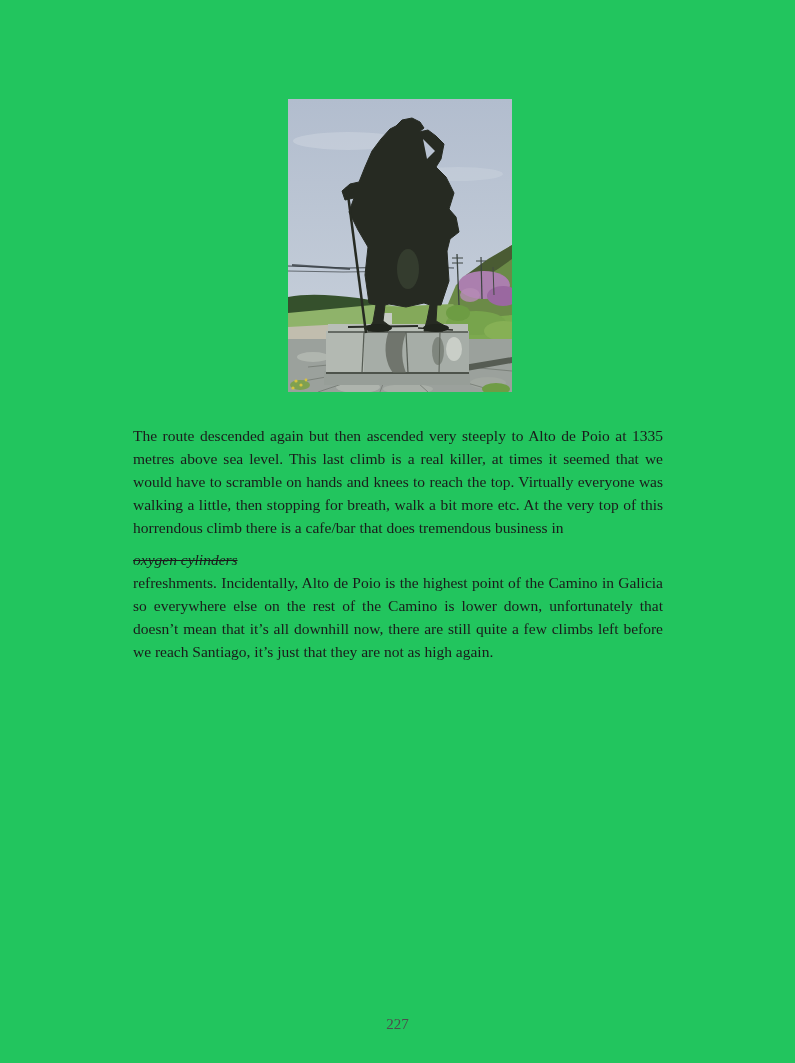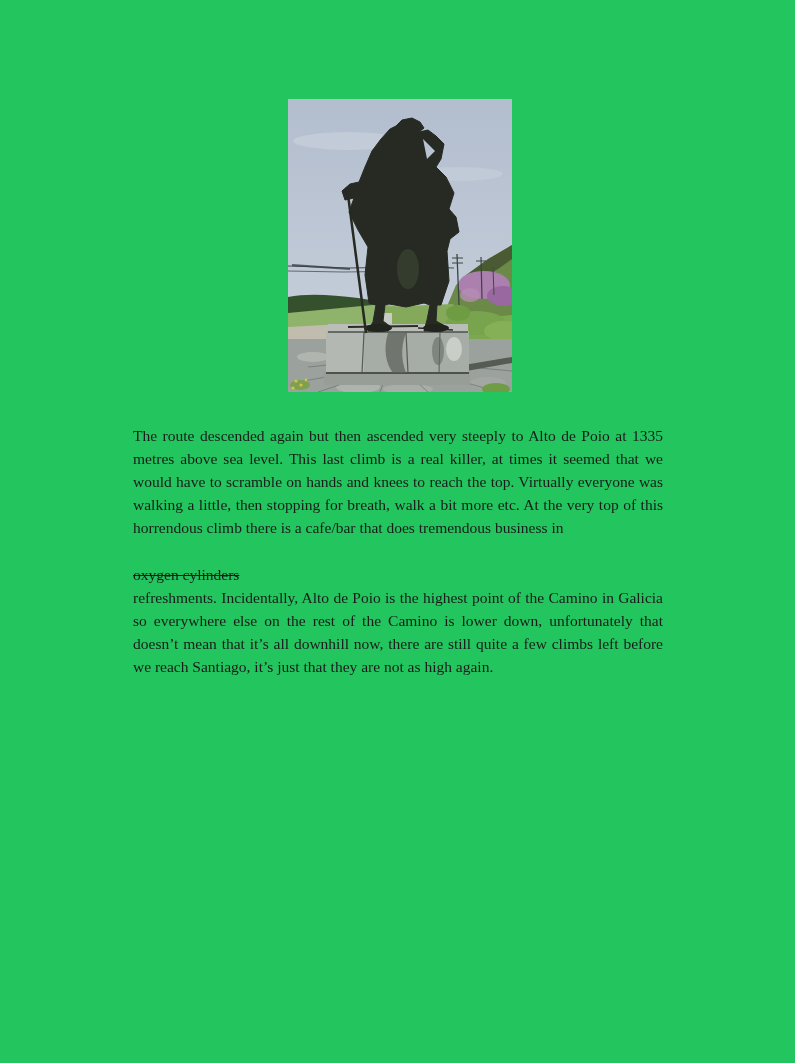--- a/index.html
+++ b/index.html
@@ -31,22 +31,23 @@
     top: 424px;
     width: 530px;
     font-size: 15.5px;
     line-height: 23px;
   }
   .para {
     margin: 0;
     text-align: justify;
   }
   .strike-line {
-    margin: 24px 0 0 0;
+    margin: 9px 0 0 0;
     text-align: left;
+    font-style: italic;
   }
   .strike-line span {
     text-decoration: line-through;
     text-decoration-thickness: 1px;
   }
   .para2 {
   }
   .page-number {
     position: absolute;
     top: 1016px;
@@ -145,14 +146,15 @@
       <circle cx="18" cy="281" r="1.4" fill="#d8c33e"></circle>
     </svg>
   </div>
 
   <div class="textblock">
     <p class="para">The route descended again but then ascended very steeply to Alto de Poio at 1335 metres above sea level. This last climb is a real killer, at times it seemed that we would have to scramble on hands and knees to reach the top. Virtually everyone was walking a little, then stopping for breath, walk a bit more etc. At the very top of this horrendous climb there is a cafe/bar that does tremendous business in</p>
     <p class="strike-line"><span>oxygen cylinders</span></p>
     <p class="para para2">refreshments. Incidentally, Alto de Poio is the highest point of the Camino in Galicia so everywhere else on the rest of the Camino is lower down, unfortunately that doesn’t mean that it’s all downhill now, there are still quite a few climbs left before we reach Santiago, it’s just that they are not as high again.</p>
   </div>
 
+  <div class="page-number">227</div>
 
 </div>
 
 </body></html>

